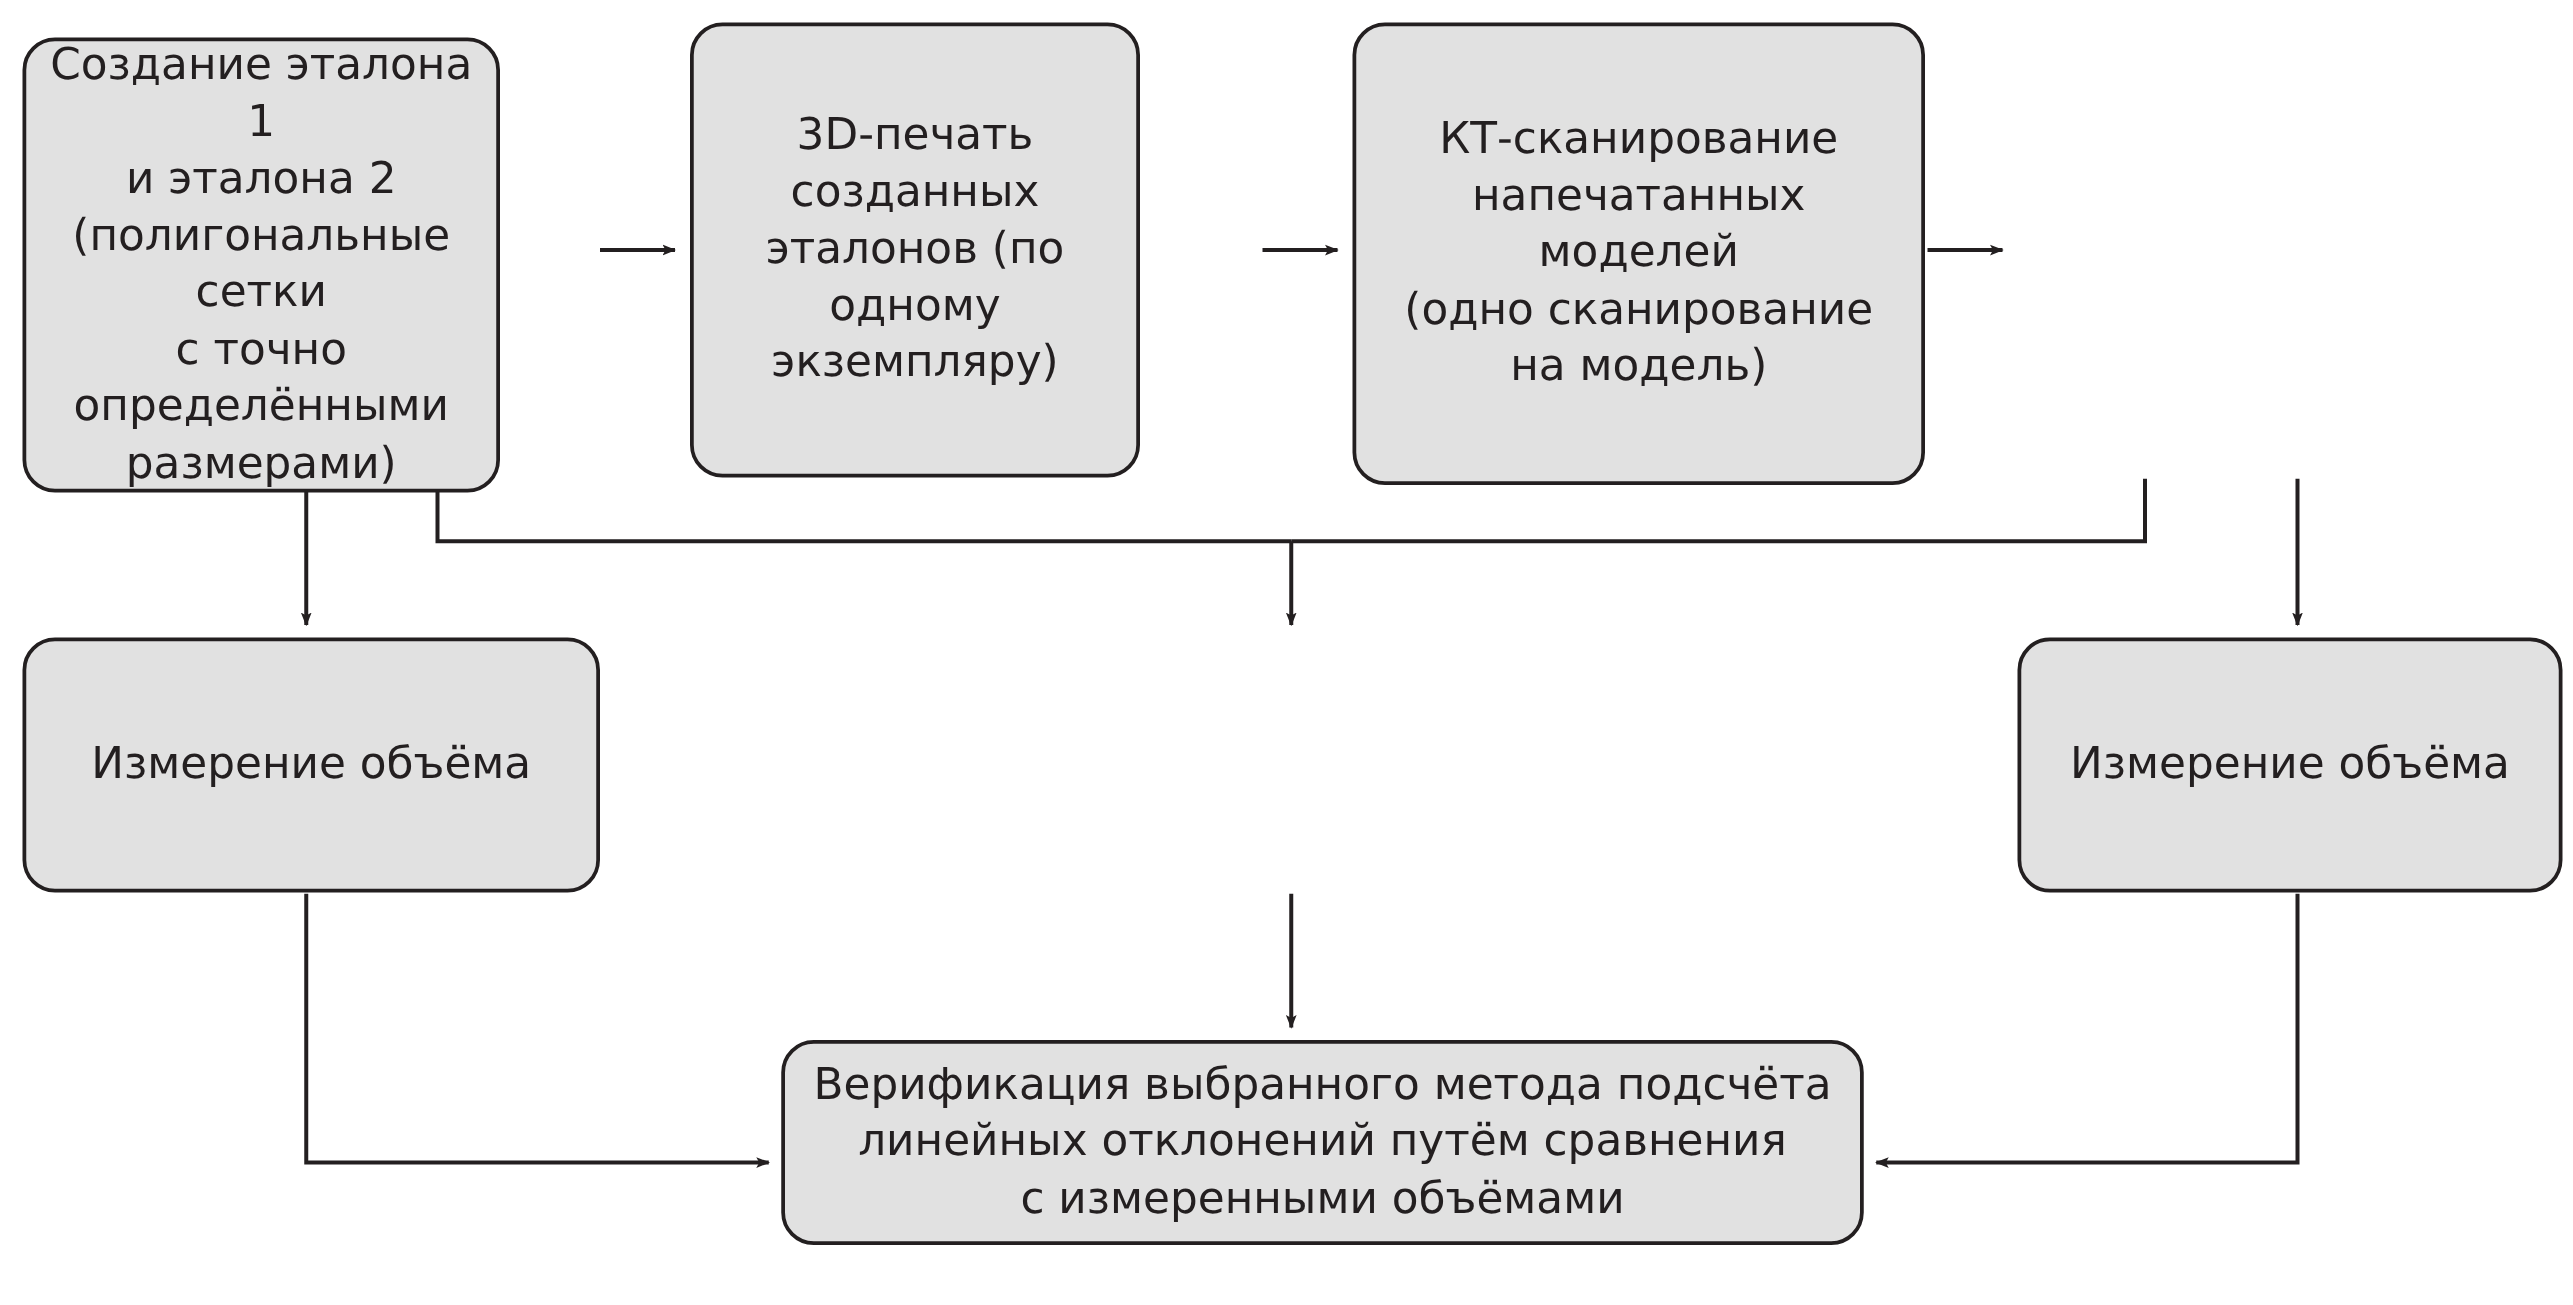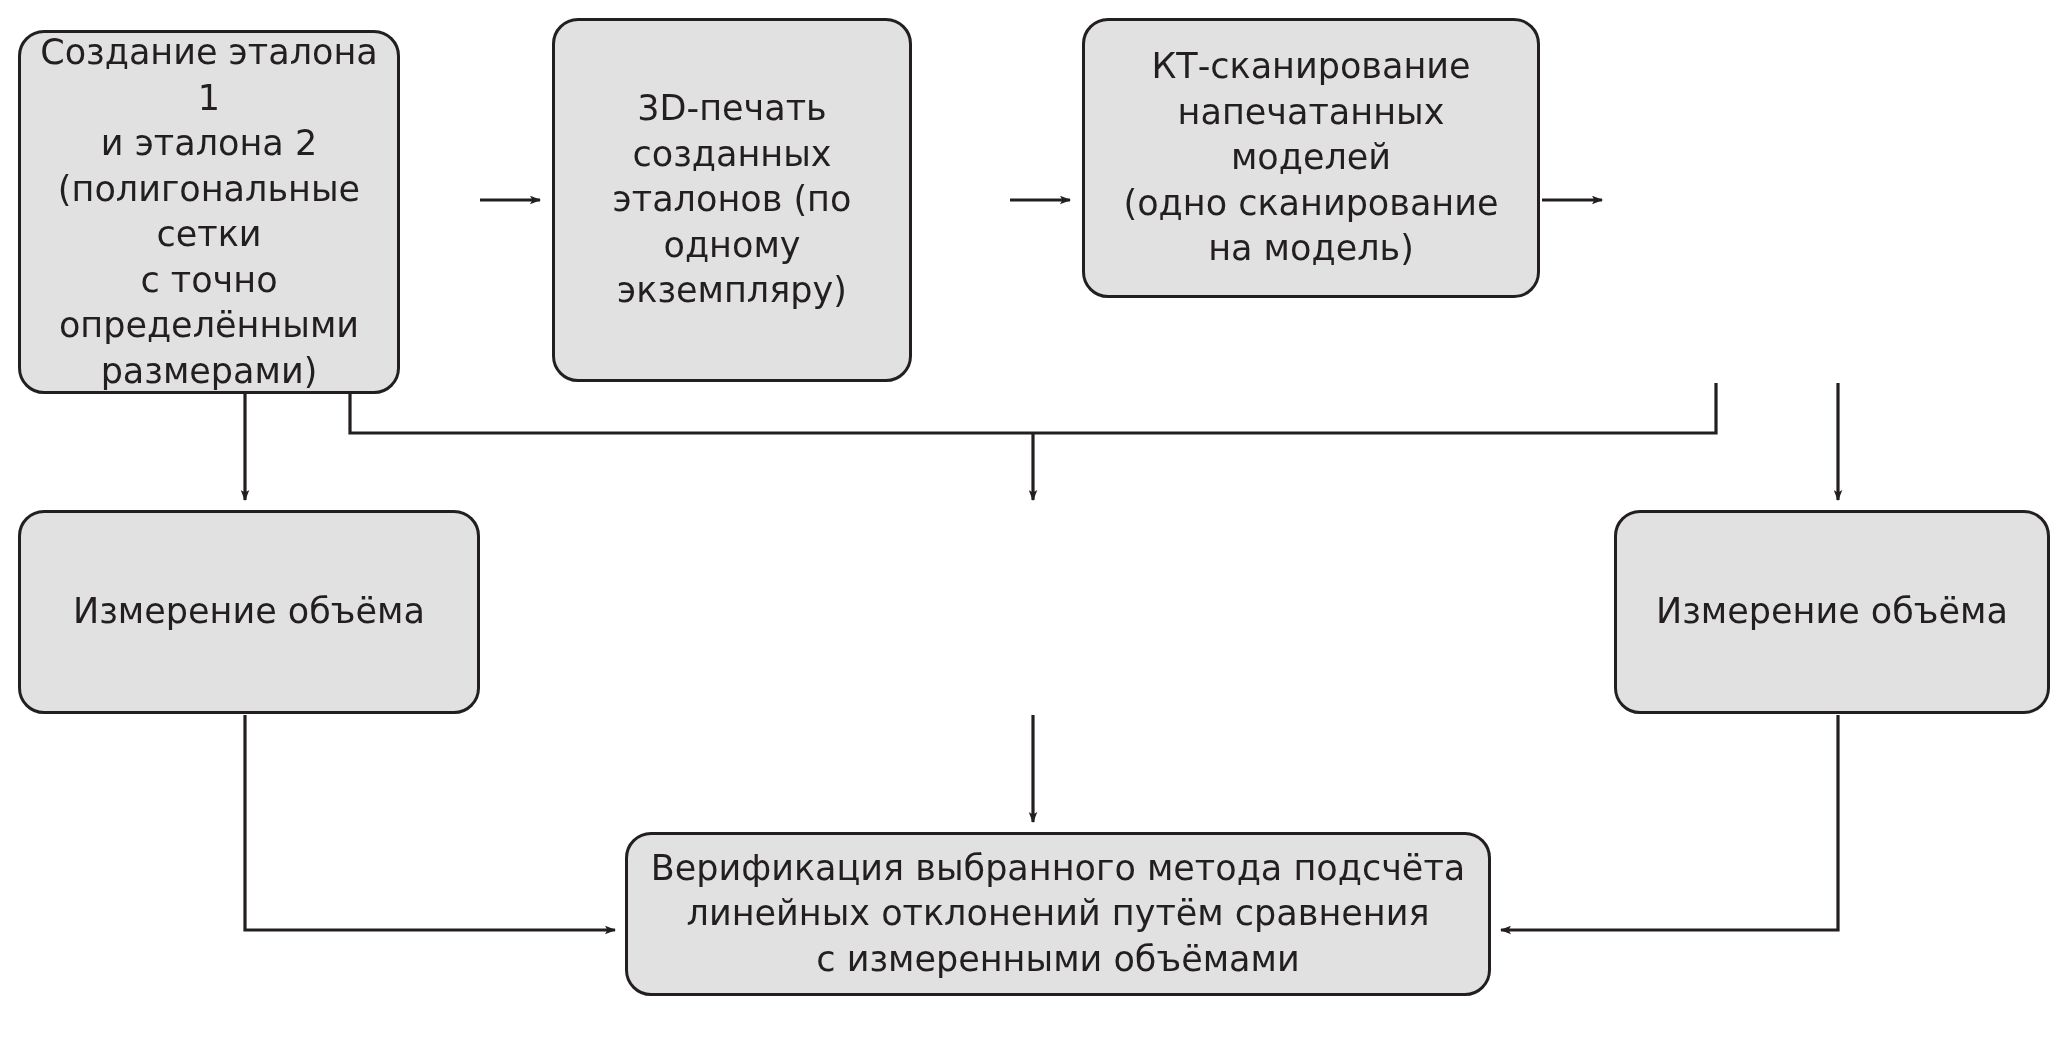--- a/index.html
+++ b/index.html
@@ -43,21 +43,21 @@
     padding: 0 14px;
   }
 
   
   #node-reference-creation { left: 18px;  top: 18px;  width: 382px; height: 364px; margin-top: 12px; }
   #node-reference-creation .label { font-size: 35px; }
 
   #node-3d-print        { left: 552px; top: 18px;  width: 360px; height: 364px; }
   #node-3d-print .label { font-size: 35px; }
 
-  #node-ct-scan         { left: 1082px; top: 18px; width: 458px; height: 280px; }
+  #node-ct-scan         { left: 1082px; top: 18px; width: 458px; height: 370px; }
   #node-ct-scan .label  { font-size: 35px; }
 
   #node-mesh-creation   { left: 1614px; top: 18px; width: 436px; height: 364px; }
   #node-mesh-creation .label { font-size: 35px; line-height: 1.26; padding: 0 4px; }
 
   
   #node-volume-left  { left: 18px;  top: 510px; width: 462px; height: 204px; }
   #node-volume-left .label { font-size: 35px; }
 
   #node-deviation-calc { left: 625px; top: 510px; width: 866px; height: 204px; }

